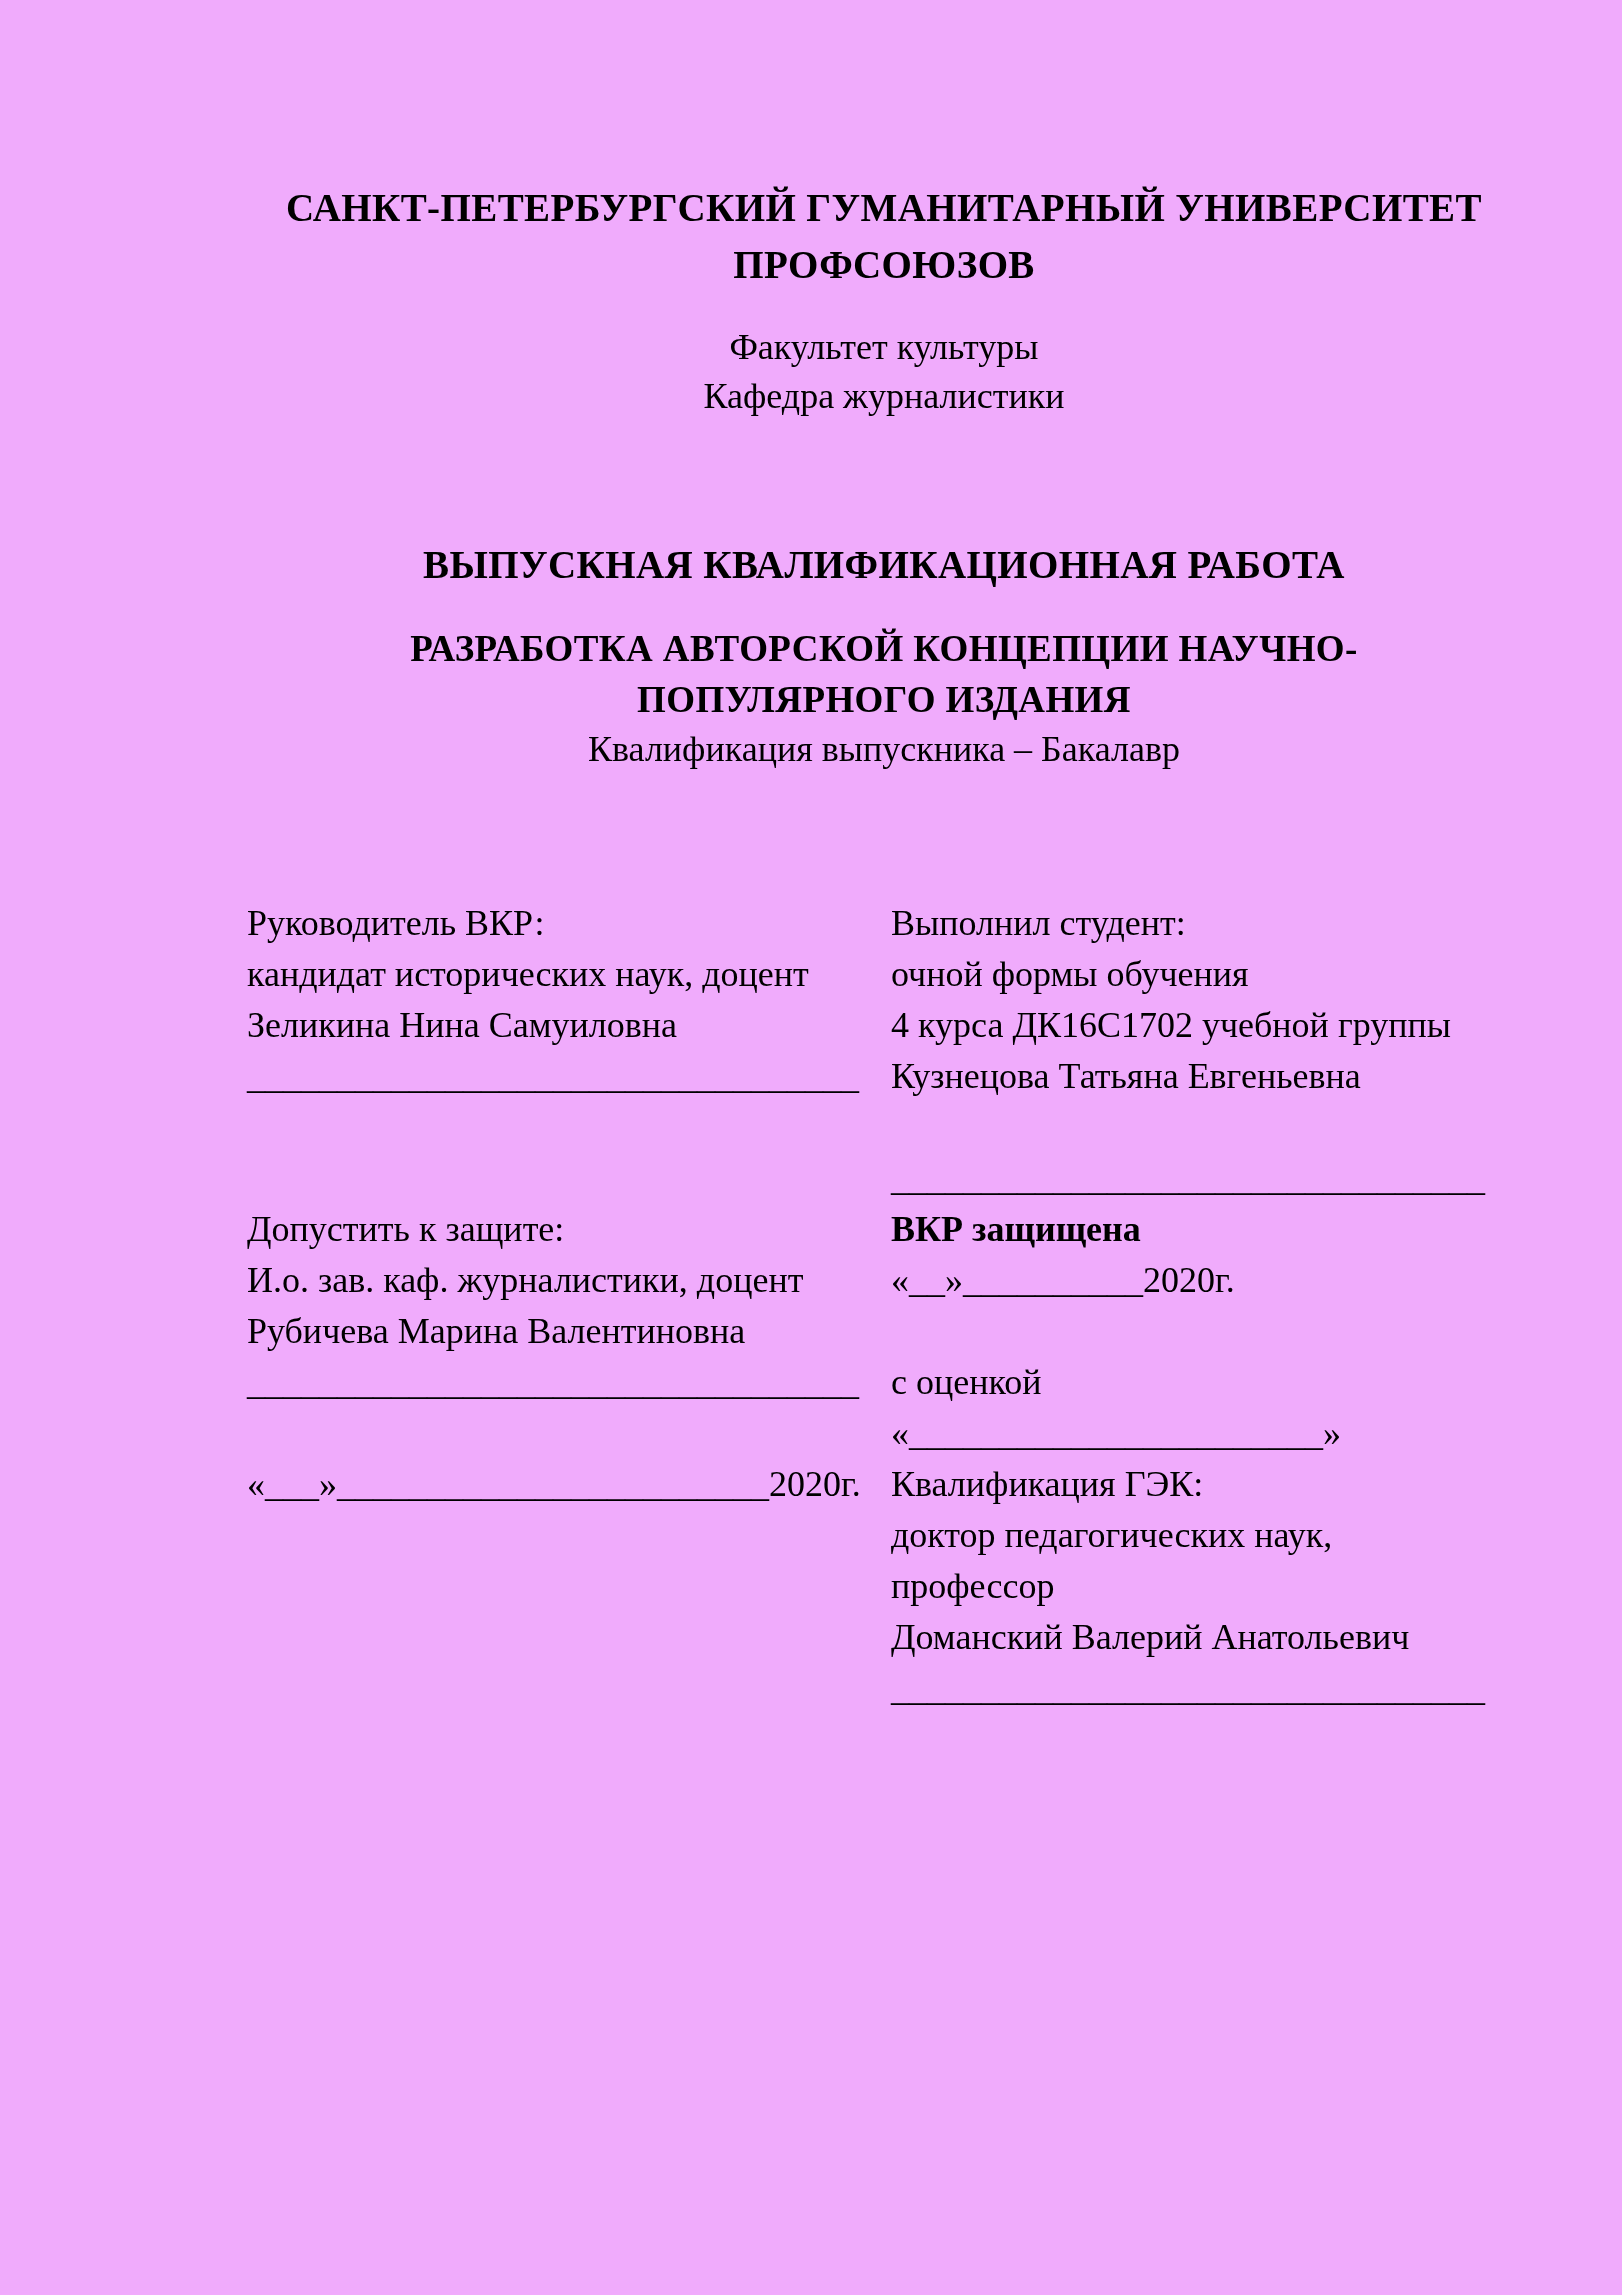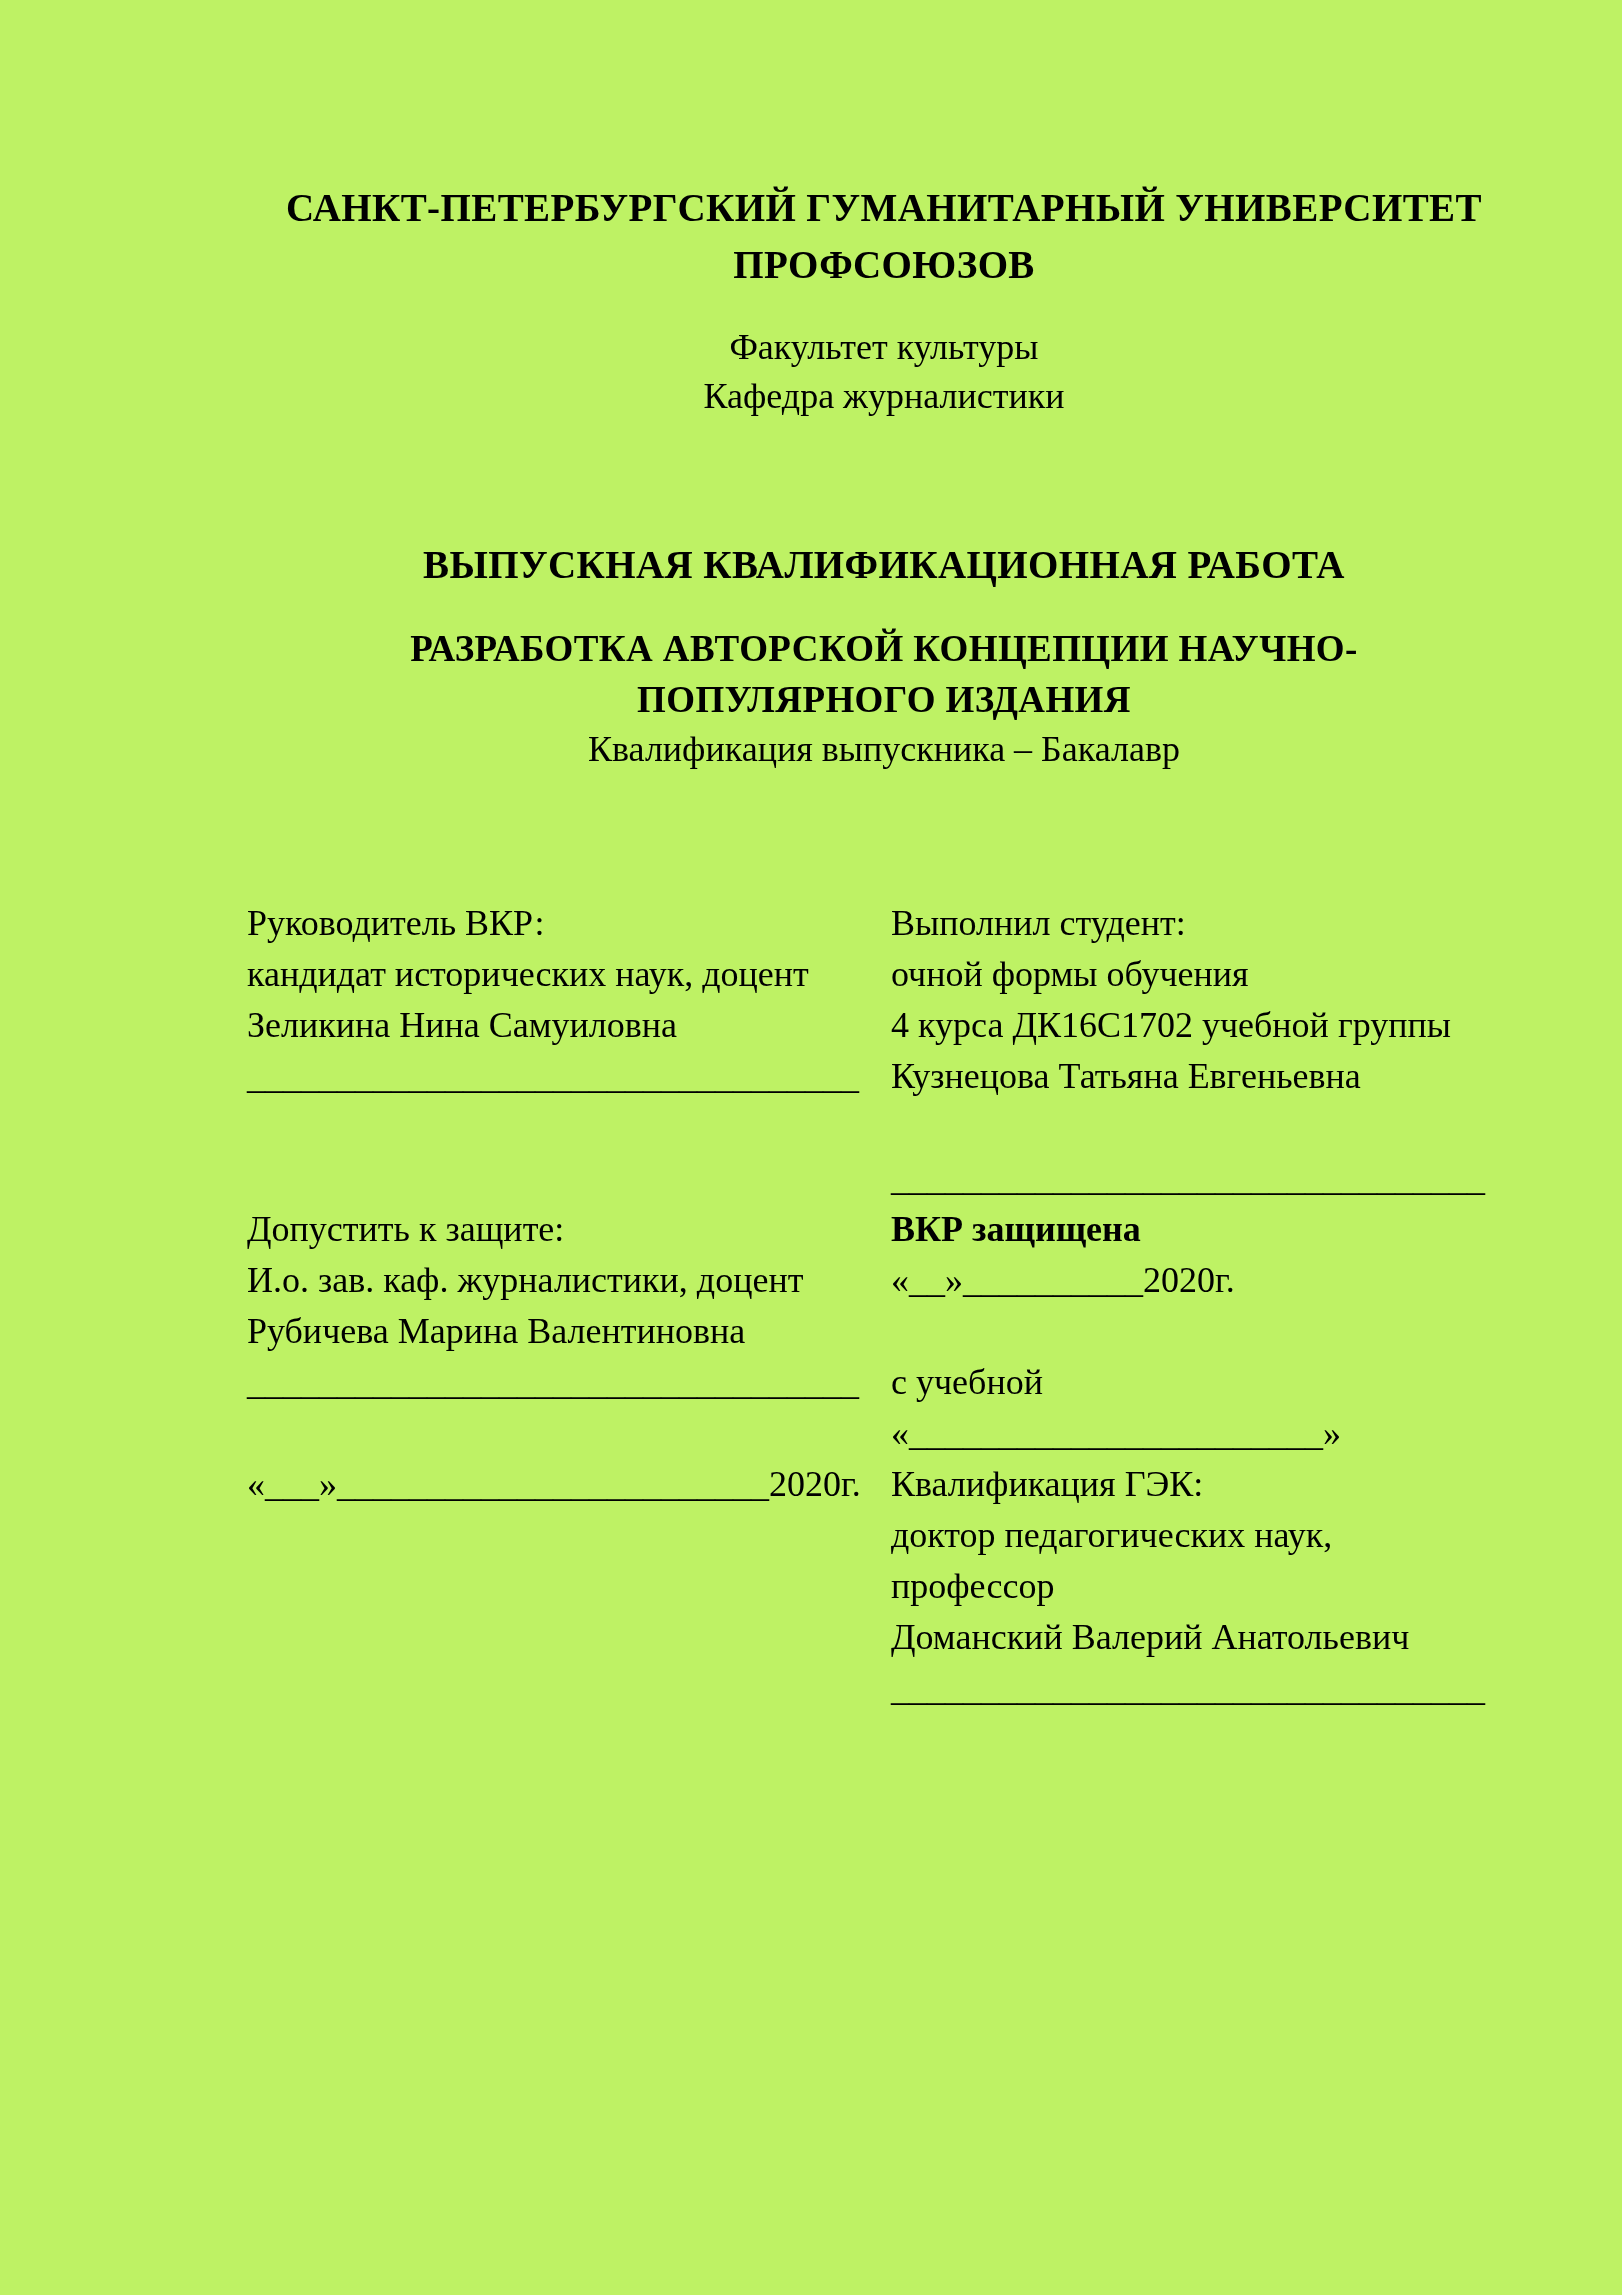--- a/index.html
+++ b/index.html
@@ -6,21 +6,21 @@
   html, body {
     margin: 0;
     padding: 0;
     background: #ffffff;
   }
   .page {
     position: relative;
     width: 1623px;
     height: 2295px;
     box-sizing: border-box;
-    background: #bef264;
+    background: #f0abfc;
     color: #000000;
     padding: 179px 102px 0 247px;
     font-family: "Liberation Serif", "DejaVu Serif", serif;
     font-size: 36px;
     overflow: hidden;
   }
   .university {
     margin: 0;
     font-size: 39px;
     font-weight: bold;
@@ -107,21 +107,21 @@
     <div class="col">
       <div class="row">Выполнил студент:</div>
       <div class="row">очной формы обучения</div>
       <div class="row">4 курса ДК16С1702 учебной группы</div>
       <div class="row">Кузнецова Татьяна Евгеньевна</div>
       <div class="row"></div>
       <div class="row">_________________________________</div>
       <div class="row bold">ВКР защищена</div>
       <div class="row">«__»__________2020г.</div>
       <div class="row"></div>
-      <div class="row">с учебной</div>
+      <div class="row">с оценкой</div>
       <div class="row">«_______________________»</div>
       <div class="row">Квалификация ГЭК:</div>
       <div class="row">доктор педагогических наук,</div>
       <div class="row">профессор</div>
       <div class="row">Доманский Валерий Анатольевич</div>
       <div class="row">_________________________________</div>
     </div>
 
   </div>
 

